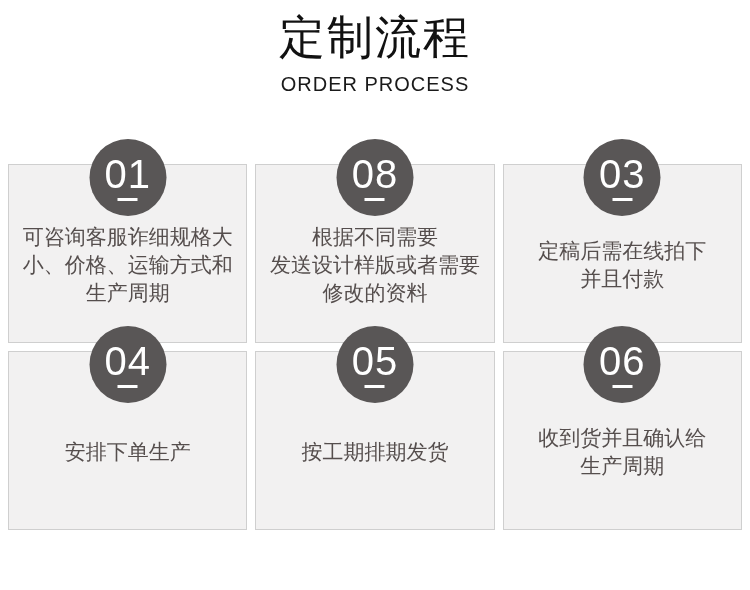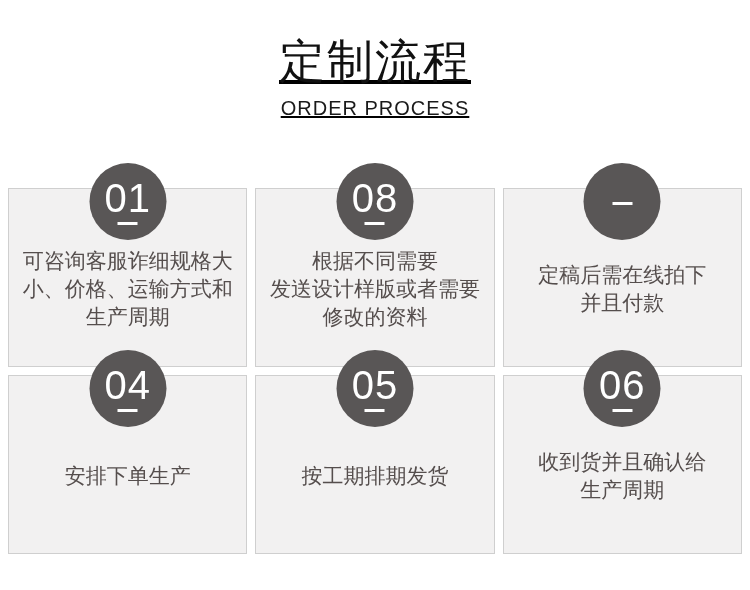--- a/index.html
+++ b/index.html
@@ -6,21 +6,21 @@
   html, body { background: #ffffff; }
   body {
     width: 750px;
     height: 590px;
     font-family: "Liberation Sans", "DejaVu Sans", sans-serif;
     overflow: hidden;
   }
   .page { width: 750px; height: 590px; position: relative; }
 
   
-  .header { padding-top: 32px; text-align: center; text-decoration: underline; }
+  .header { padding-top: 8px; text-align: center; }
   .title {
     font-size: 46px;
     font-weight: 300;
     color: #111111;
     letter-spacing: 2px;
     line-height: 58px;
   }
   .subtitle {
     margin-top: 6px;
     font-size: 20px;
@@ -112,20 +112,21 @@
         <span class="num">08</span>
         <span class="dash"></span>
       </div>
       <div class="card-text">根据不同需要
 发送设计样版或者需要
 修改的资料</div>
     </div>
 
     <div class="card">
       <div class="circle">
+        <span class="num">03</span>
         <span class="dash"></span>
       </div>
       <div class="card-text">定稿后需在线拍下
 并且付款</div>
     </div>
 
     <div class="card">
       <div class="circle">
         <span class="num">04</span>
         <span class="dash"></span>

